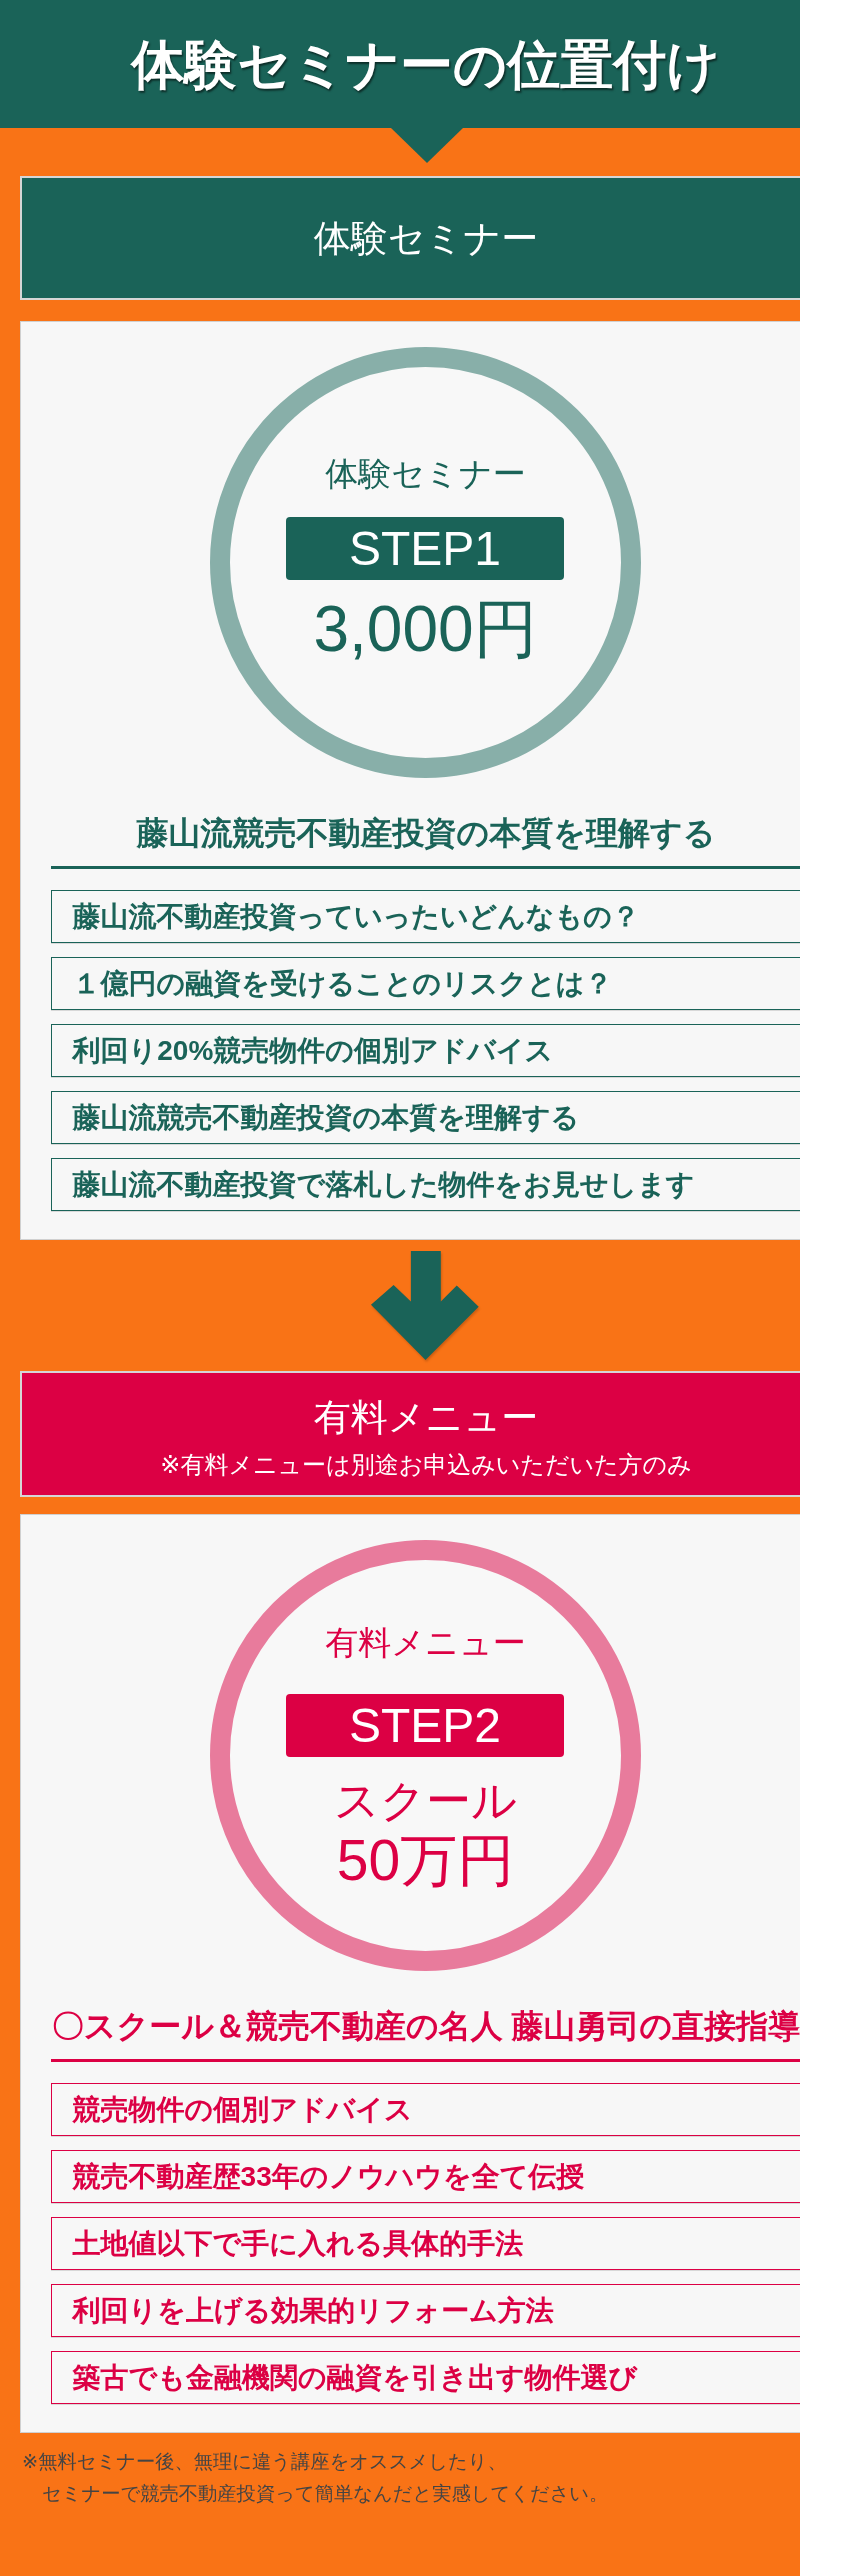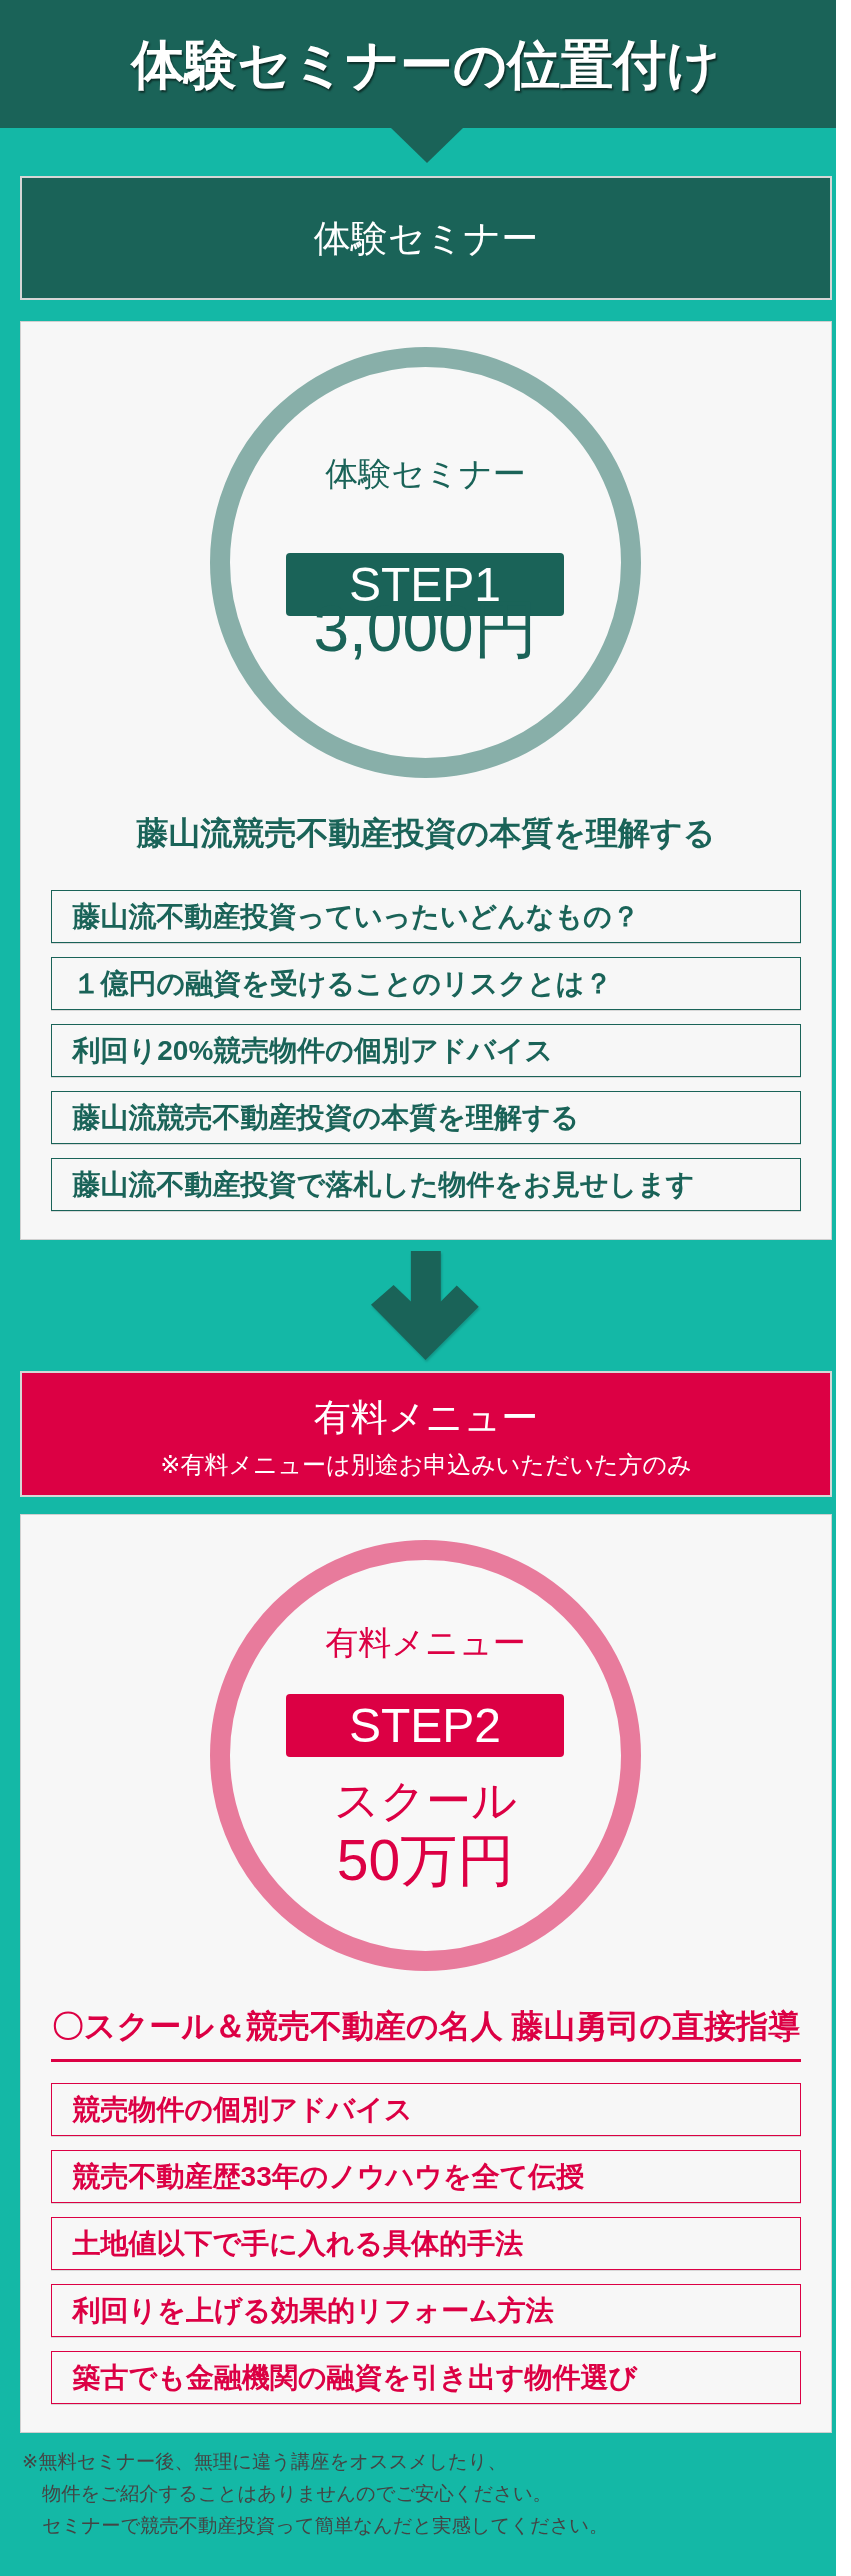--- a/index.html
+++ b/index.html
@@ -1,17 +1,17 @@
 <!DOCTYPE html>
 <html style="font-size:10.6px"><head>
   <meta charset="utf-8">
   <style>
     html, body { margin: 0; padding: 0; background: #ffffff; }
     body { font-family: "Liberation Sans", "DejaVu Sans", sans-serif; }
-    .page { position: relative; width: 800px; height: 2576px; background: #14b8a6; overflow: hidden; padding-left: 36px; }
+    .page { position: relative; width: 800px; height: 2576px; background: #f97316; overflow: hidden; }
 
     
     .top-banner { position: absolute; left: 0; top: 0; width: 852px; height: 128px; background: #1a6358;
       display: flex; align-items: center; justify-content: center; }
     .top-banner h1 { margin: 0; color: #ffffff; font-size: 53px; font-weight: bold; line-height: 67px;
       text-shadow: 1.3px 2px 2px rgba(0,0,0,0.55); letter-spacing: 0; }
     .pointer { position: absolute; left: 390px; top: 127px; width: 0; height: 0;
       border-left: 37px solid transparent; border-right: 37px solid transparent; border-top: 36px solid #1a6358; }
 
     
@@ -34,21 +34,21 @@
       border-radius: 50%; border: 20.6px solid #88afa9; background: #f8f8f8; }
     .ring.pink { border-color: #e87b9c; }
     .ring .line { position: absolute; left: 0; width: 100%; text-align: center; white-space: nowrap; }
     .ring-label { font-size: 33px; line-height: 40px; }
     .step-badge { position: absolute; left: 56px; width: 278px; height: 63px; border-radius: 4px; color: #ffffff;
       font-size: 48px; line-height: 63px; text-align: center; }
     .price { font-size: 64px; line-height: 73px; }
 
     .green-text { color: #1a6358; }
     .red-text { color: #dc0044; }
-    .green-bg { background: #1a6358; margin-top: 36px; }
+    .green-bg { background: #1a6358; }
     .red-bg { background: #dc0044; }
 
     
     .step1 .ring-label { top: 87px; }
     .step1 .step-badge { top: 150px; }
     .step1 .price { top: 226px; }
     
     .step2 .ring-label { top: 63px; }
     .step2 .step-badge { top: 134px; }
     .step2 .course { top: 214px; font-size: 45px; line-height: 53px; }
@@ -125,18 +125,17 @@
       <li>競売物件の個別アドバイス</li>
       <li>競売不動産歴33年のノウハウを全て伝授</li>
       <li>土地値以下で手に入れる具体的手法</li>
       <li>利回りを上げる効果的リフォーム方法</li>
       <li>築古でも金融機関の融資を引き出す物件選び</li>
     </ul>
   </section>
 
   <div class="footnote">
     <div>※無料セミナー後、無理に違う講座をオススメしたり、</div>
-    <div class="indent">物件をご紹介することはありませんのでご安心ください。</div>
     <div class="indent">セミナーで競売不動産投資って簡単なんだと実感してください。</div>
   </div>
 
 </div>
 
 
 </body></html>

